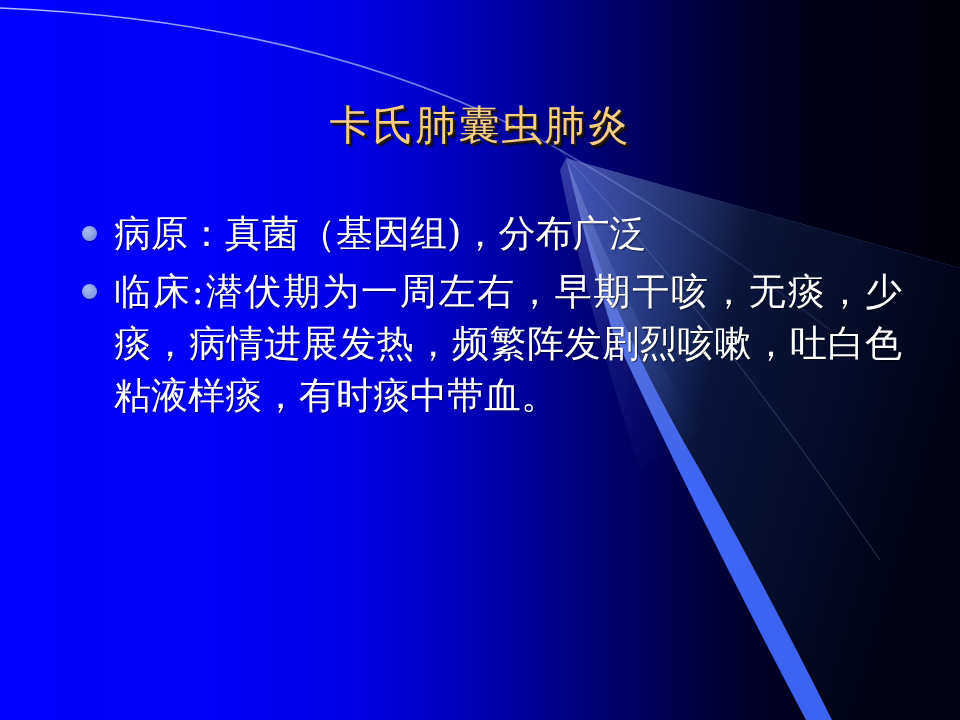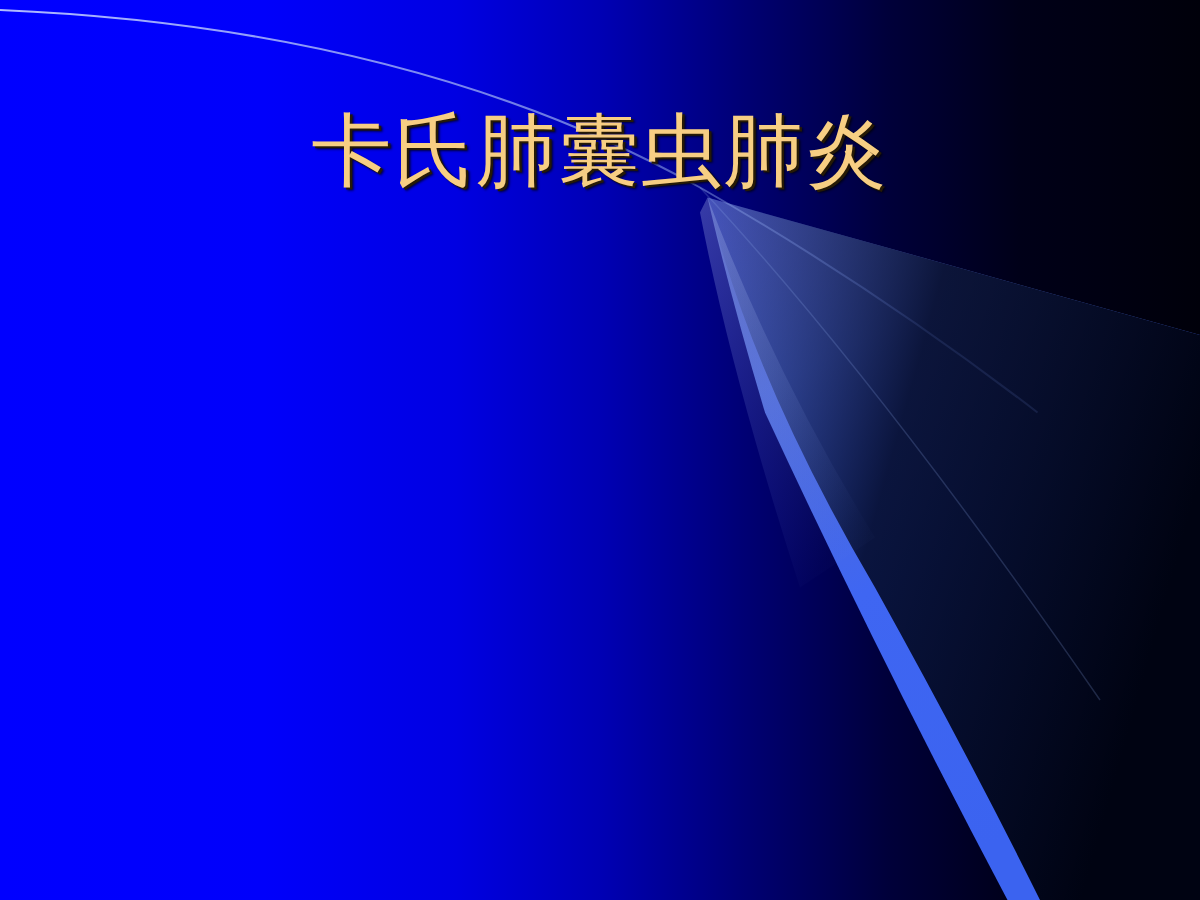--- a/index.html
+++ b/index.html
@@ -39,29 +39,29 @@
   #title-block {
     position: absolute;
     left: 0;
     top: 88px;
     width: 960px;
     text-align: center;
   }
   #slide-title {
     display: inline-block;
     font-family: "DejaVu Serif", "Liberation Serif", serif;
-    font-size: 64px;
+    font-size: 41px;
     line-height: 1.05;
     font-weight: normal;
     letter-spacing: 2px;
     color: #f7ce83;
     text-shadow:
        2px 2px 0px #261a05,
        3px 3px 2px rgba(0,0,0,0.75);
-    margin: 0;
+    margin: 16px;
     white-space: nowrap;
   }
 
   
   #body-block {
     position: absolute;
     left: 72px;
     top: 208px;
     width: 830px;
   }
@@ -131,14 +131,27 @@
 
     <path d="M 0 8 Q 330 22 560 150 Q 700 230 830 330" fill="none" stroke="url(#arcGrad)" stroke-width="1.6"></path>
 
     <path d="M 560 150 Q 700 300 880 560" fill="none" stroke="#8fa8e8" stroke-opacity="0.22" stroke-width="1.2"></path>
   </svg>
 
   <div id="title-block">
     <h1 id="slide-title">卡氏肺囊虫肺炎</h1>
   </div>
 
+  <div id="body-block">
+
+    <div class="bullet-row first">
+      <span class="bullet-marker"></span>
+      <span class="bullet-text">病原：真菌（基因组)，分布广泛</span>
+    </div>
+
+    <div class="bullet-row">
+      <span class="bullet-marker"></span>
+      <span class="bullet-text">临床:潜伏期为一周左右，早期干咳，无痰，少痰，病情进展发热，频繁阵发剧烈咳嗽，吐白色粘液样痰，有时痰中带血。</span>
+    </div>
+
+  </div>
 
 </div>
 
 </body></html>

